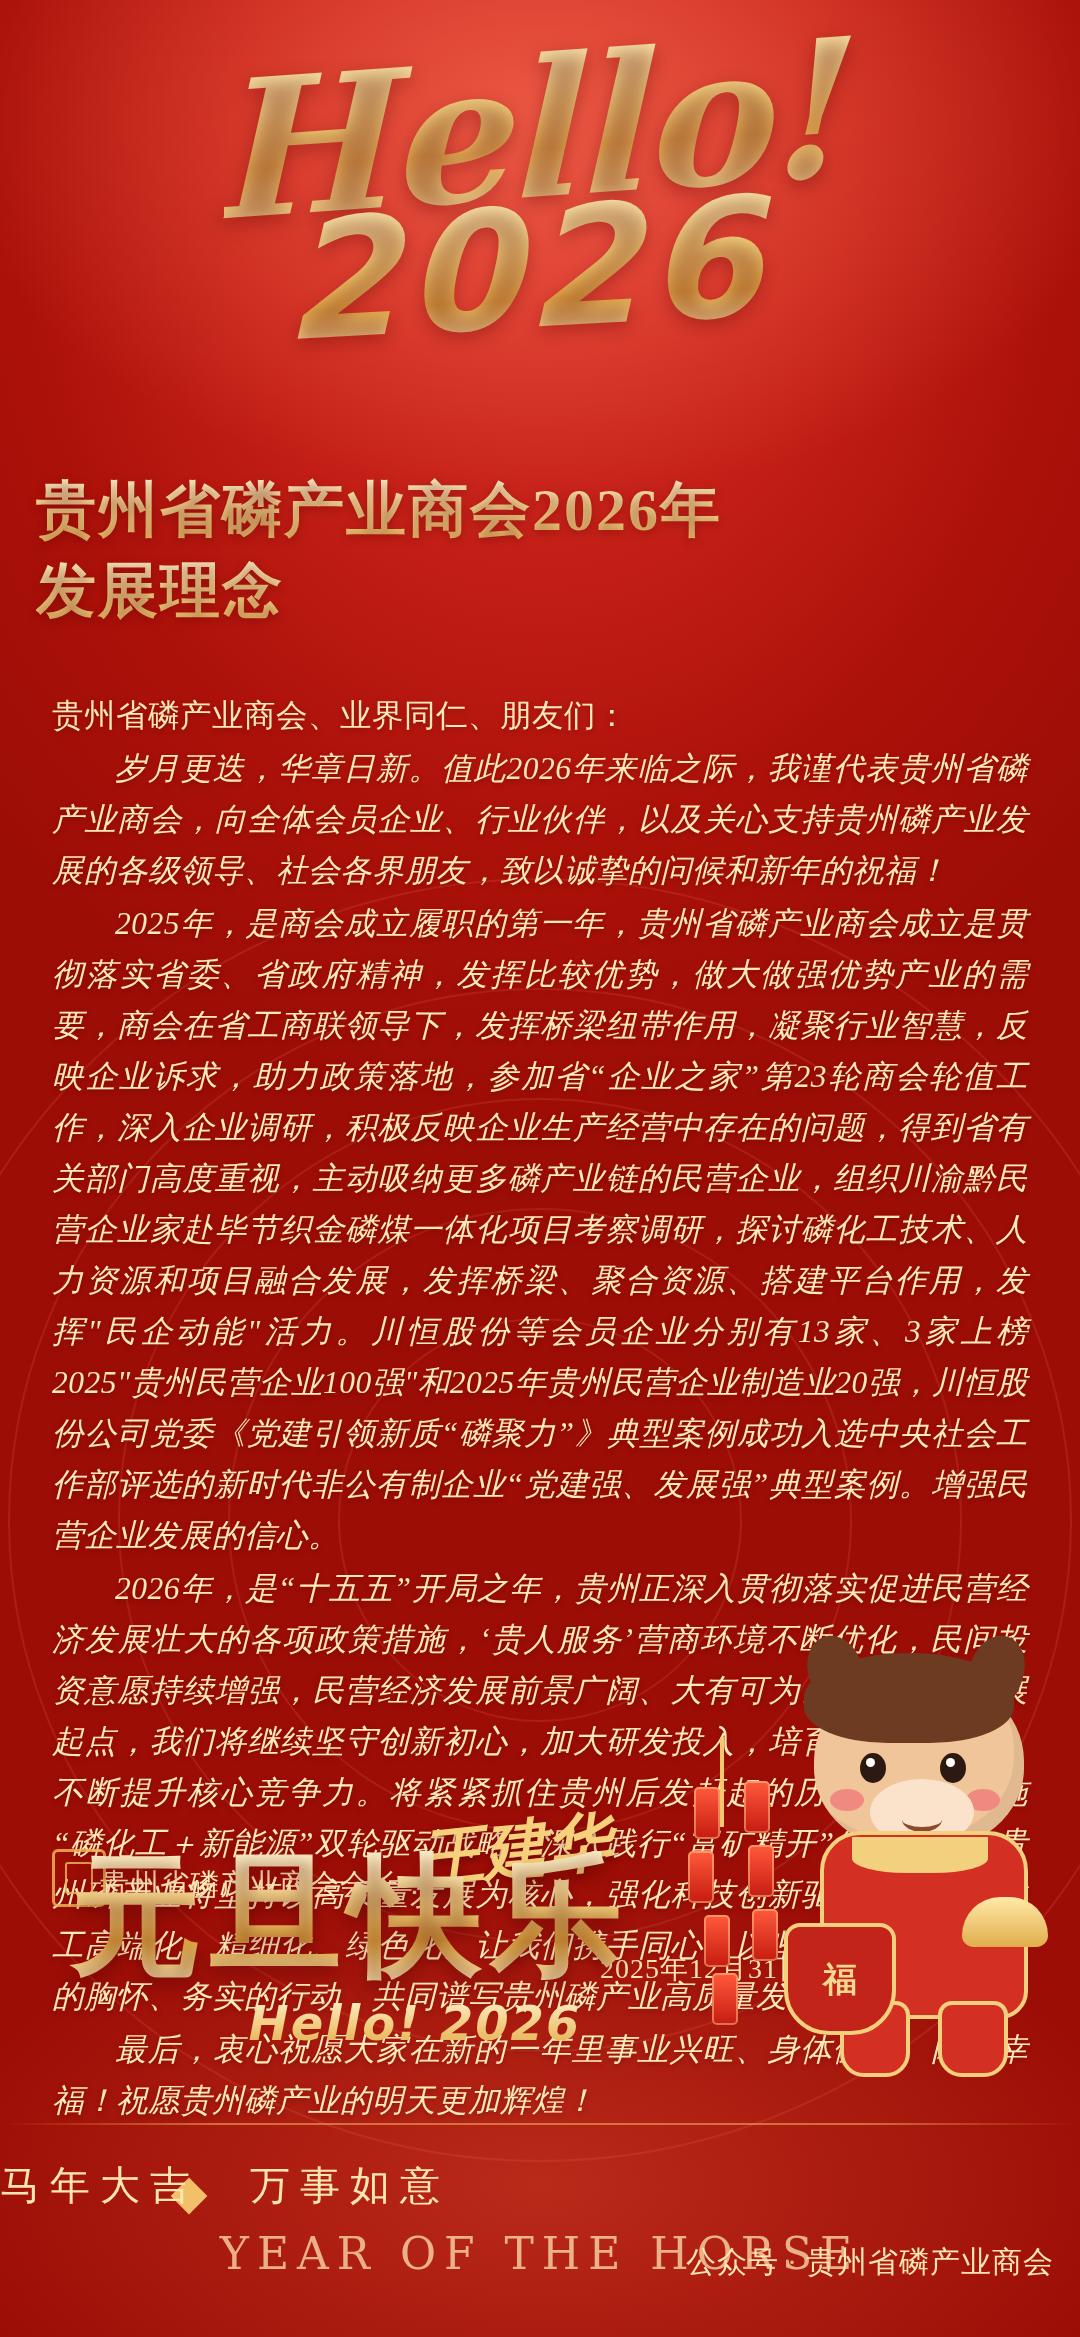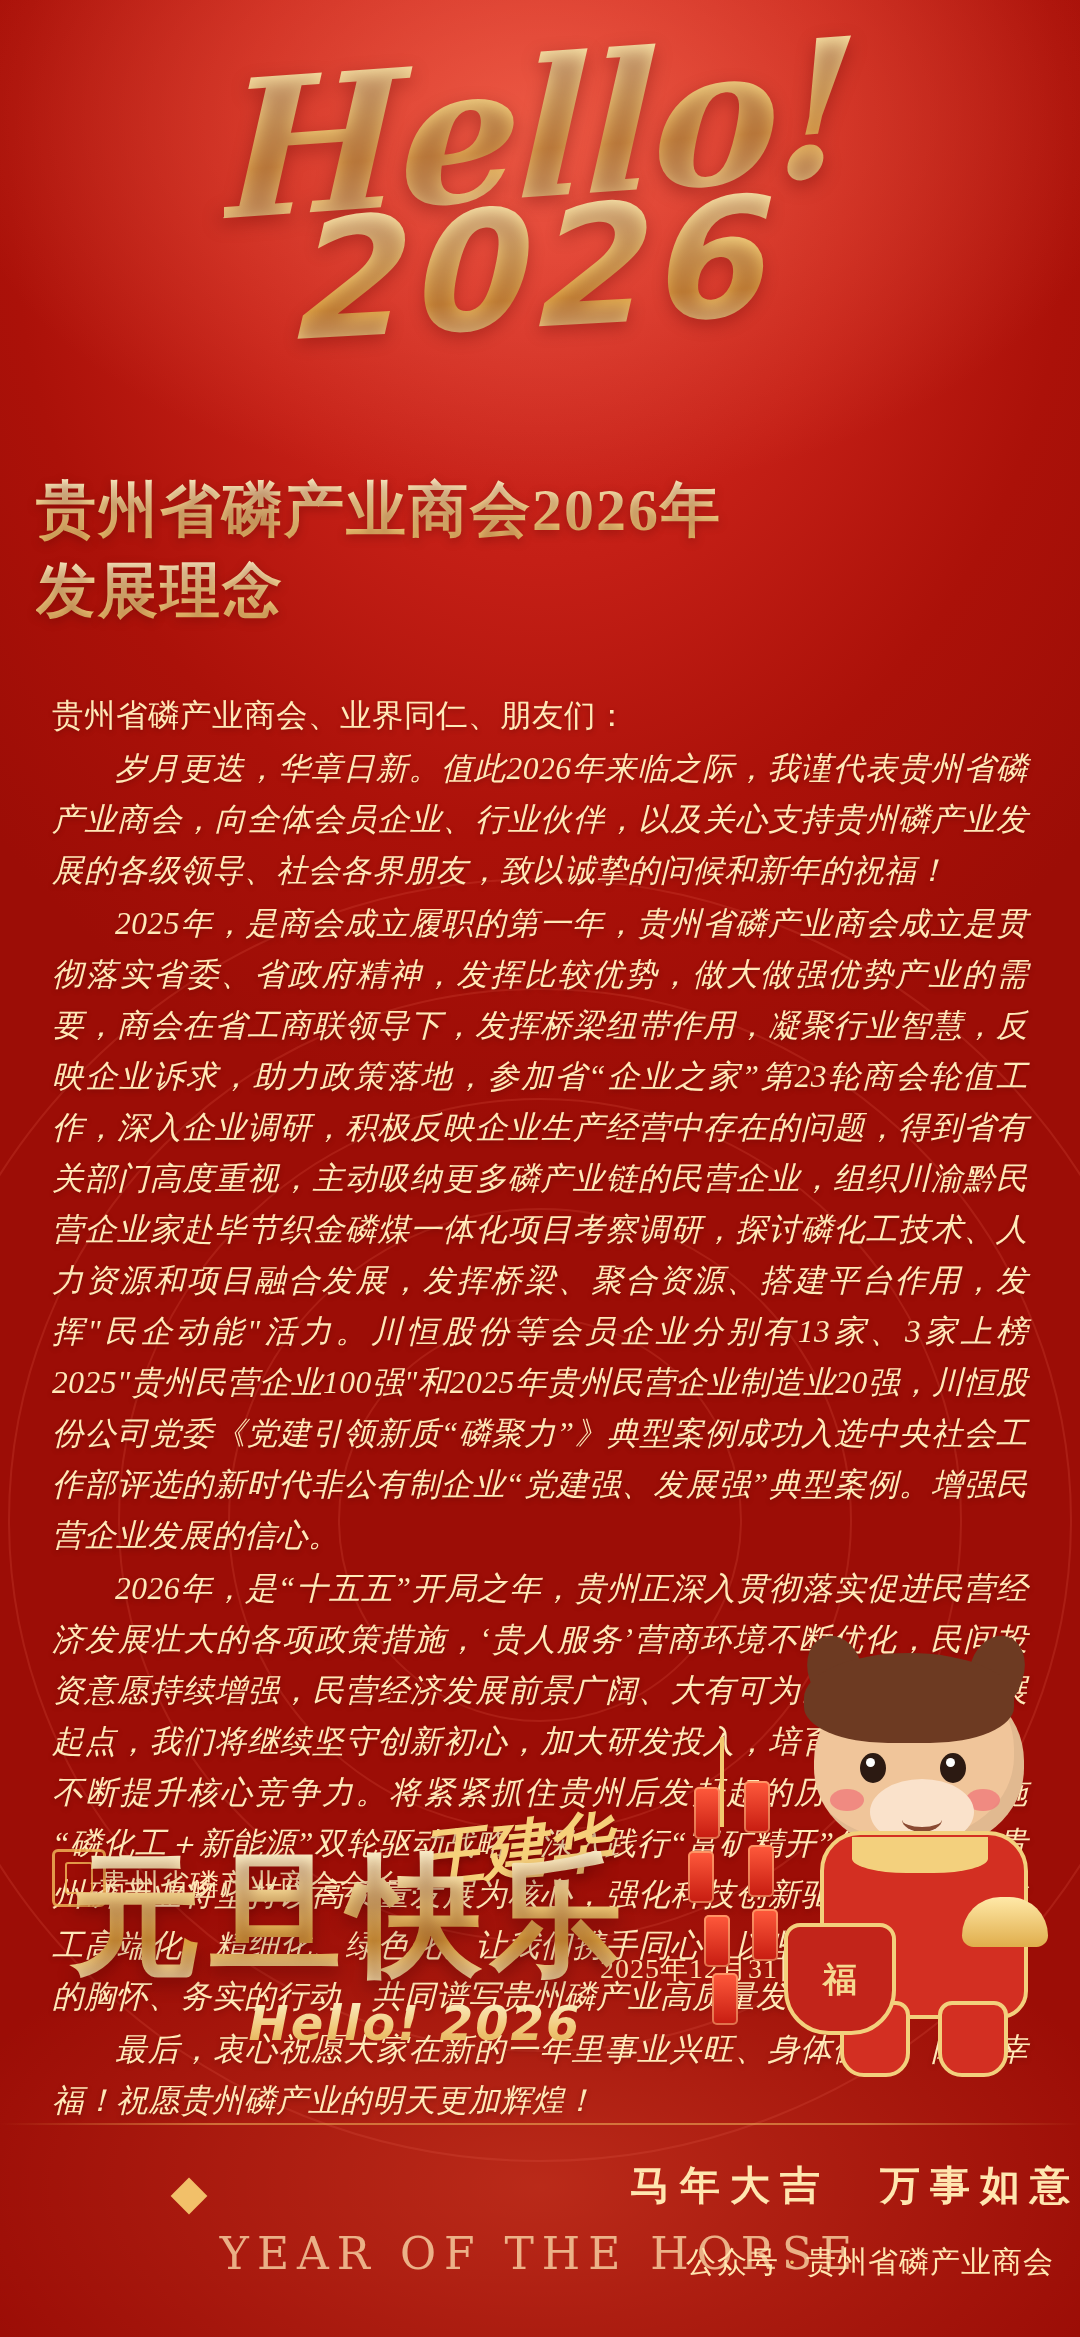--- a/index.html
+++ b/index.html
@@ -368,25 +368,25 @@
     position: absolute;
     left: 0; right: 0;
     bottom: 212px;
     height: 2px;
     background: linear-gradient(90deg, rgba(240,180,90,0) 0%, rgba(240,180,90,.55) 20%, rgba(240,180,90,.55) 80%, rgba(240,180,90,0) 100%);
   }
   .tagline {
     position: absolute;
     left: 0; right: 0;
     bottom: 124px;
-    text-align: right;
+    text-align: left;
     color: #ffe6b0;
     font-size: 40px;
     letter-spacing: 10px;
-    font-weight: bold;
+    font-weight: normal;
   }
   .diamond {
     position: absolute;
     left: 176px;
     bottom: 128px;
     width: 26px; height: 26px;
     background: #f2c069;
     transform: rotate(45deg);
   }
   .year-en {

